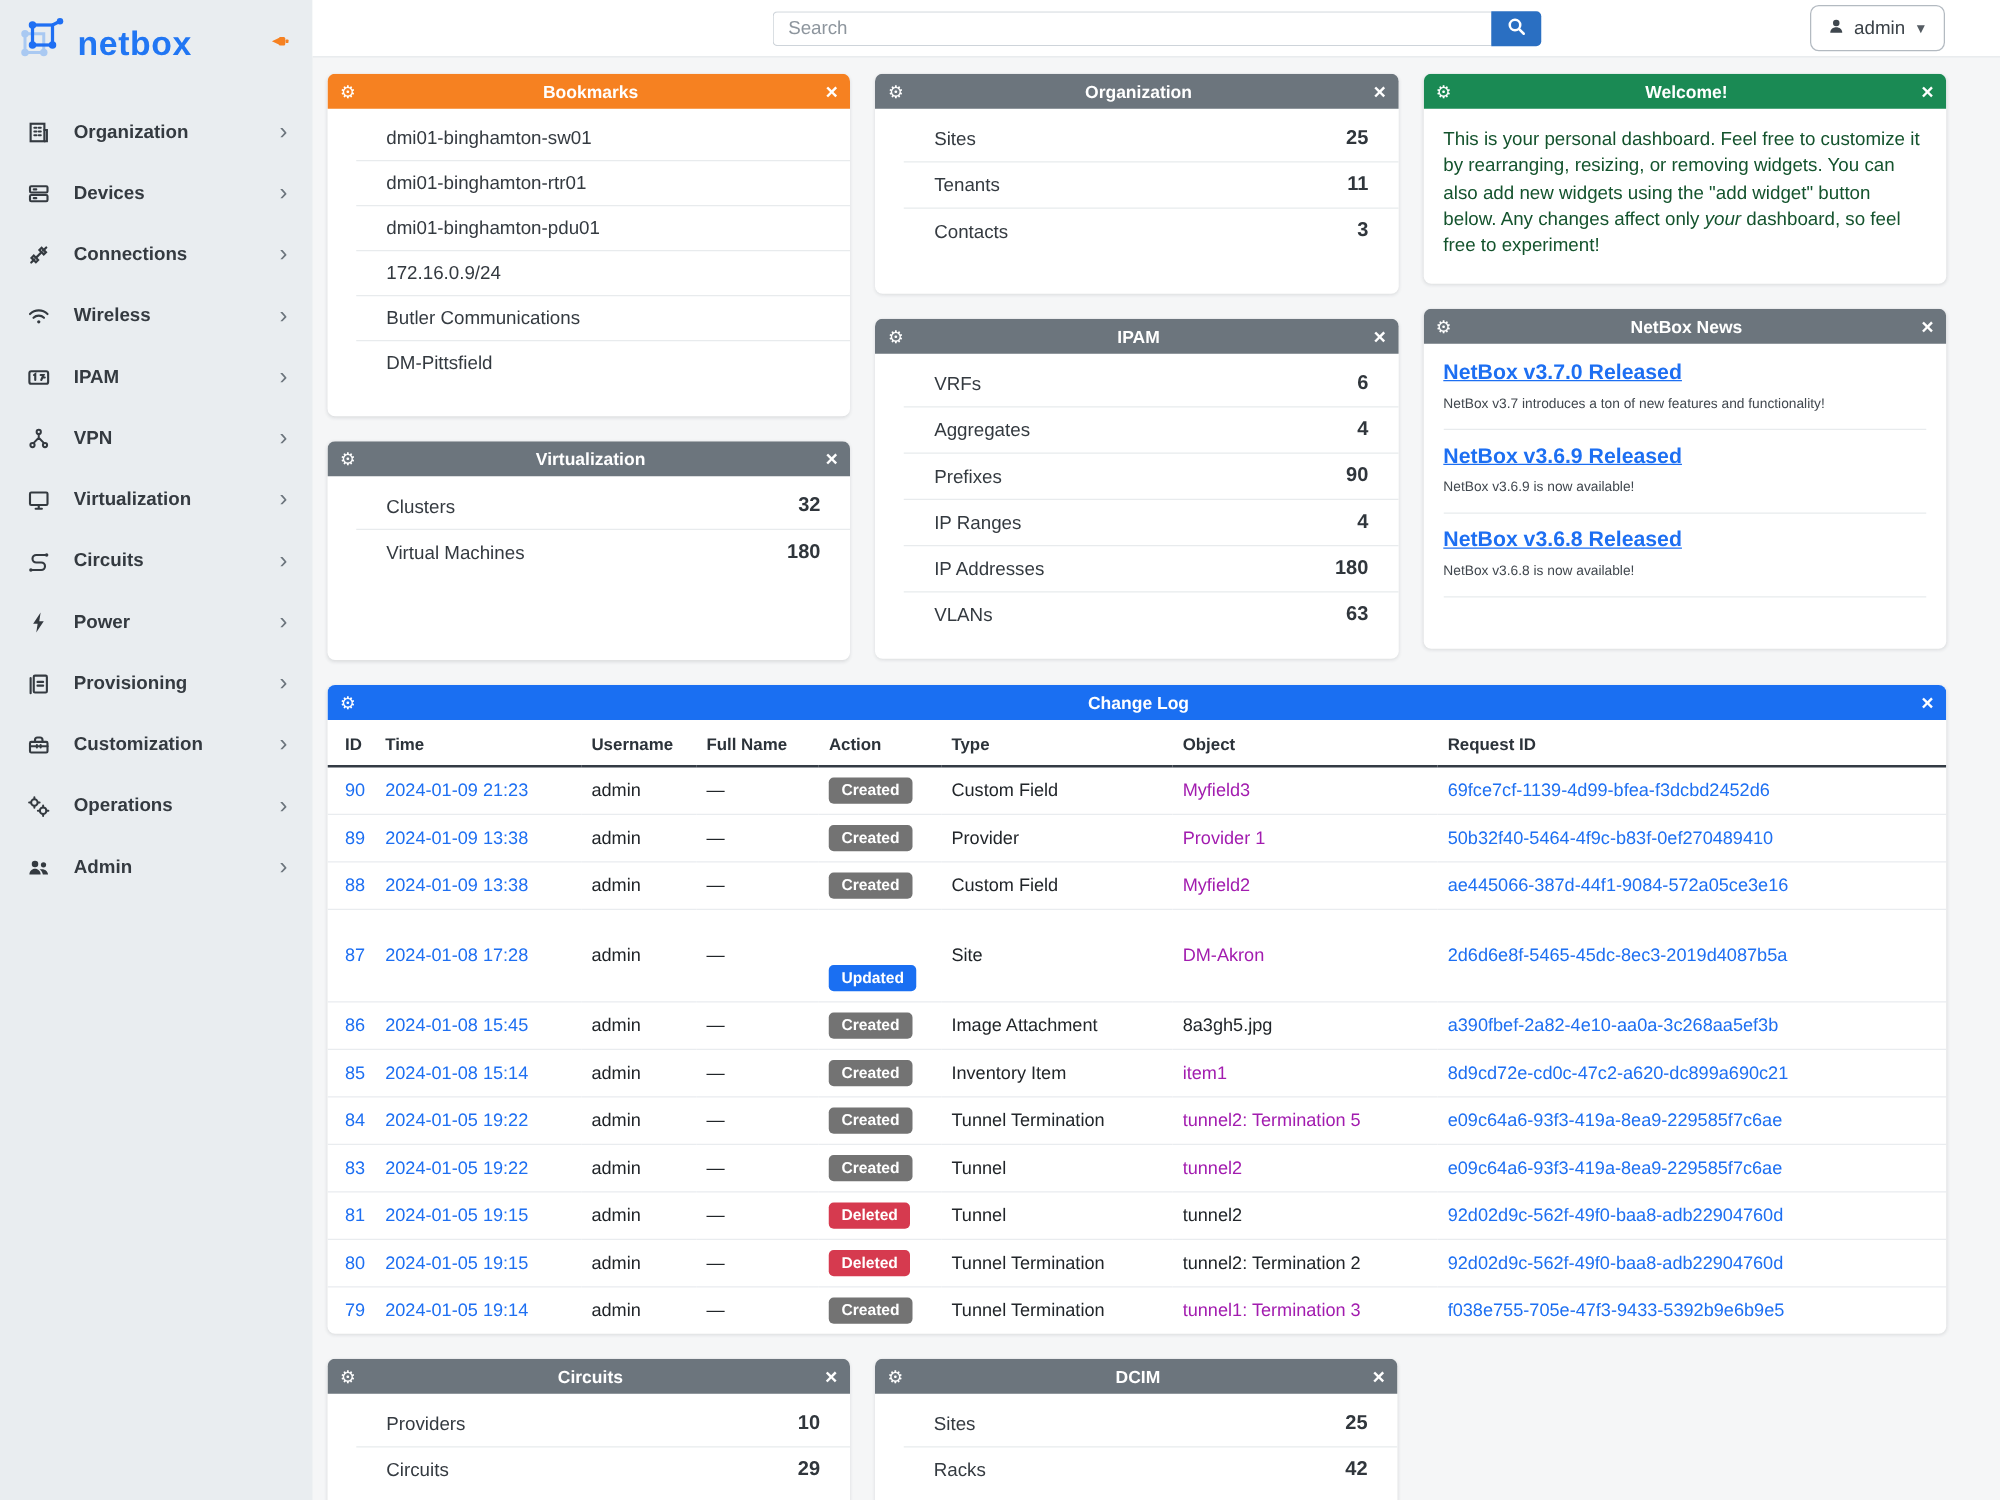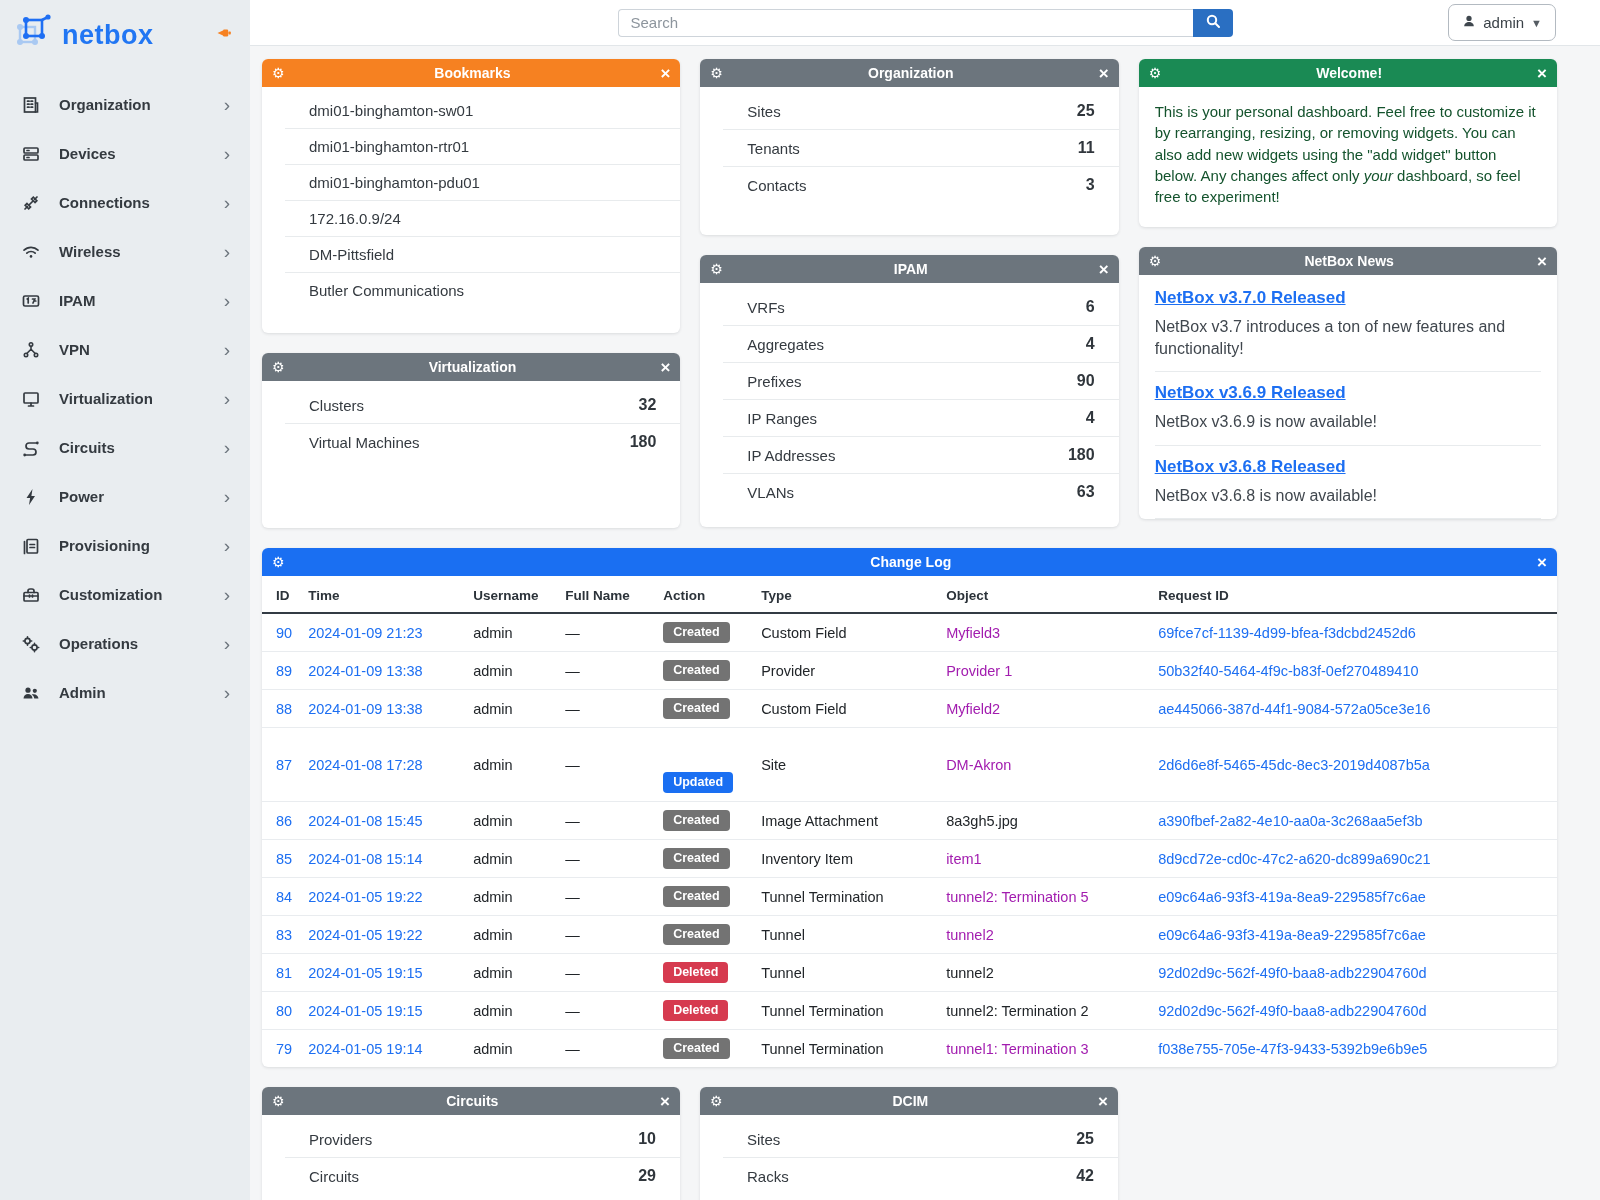--- a/index.html
+++ b/index.html
@@ -53,21 +53,21 @@
   .bm-item + .bm-item { border-top:1px solid #e8ebed; }
   .list-pad { padding-top:6px;margin-left:23px; }
 
   .welcome-body { padding:14px 16px; font-size:15px; line-height:1.42; color:#14532d; }
 
   .news-body { padding:2px 16px 0; }
   .news-item { padding:11px 0 12px; }
   .news-item + .news-item { border-top:1px solid #e8ebed; }
   .news-link { font-size:17px; font-weight:bold; color:#1d6ff2; text-decoration:underline; cursor:pointer; }
   .news-item:last-child .news-link { text-decoration:none; }
-  .news-desc { margin-top:8px; font-size:16px; color:#40474e; line-height:1.35; }
+  .news-desc { margin-top:8px; font-size:11px; color:#40474e; line-height:1.35; }
 
   
   .cl-table { width:100%; border-collapse:collapse; font-size:14.5px; }
   .cl-table th { text-align:left; font-size:13.5px; font-weight:bold; color:#2b3publi238; padding:12px 8px 9px; border-bottom:2px solid #333b44; }
   .cl-table th, .cl-table td { text-align:left; }
   .cl-table th { color:#2c333a; }
   .cl-table td { padding:8px; border-bottom:1px solid #e9ecef; color:#212529; }
   .cl-table tr:last-child td { border-bottom:none; }
   .cl-table th:first-child, .cl-table td:first-child { padding-left:14px; }
   .c-id { width:36px;margin-top:36px; } .c-time { width:165px; } .c-user { width:92px; } .c-full { width:98px; }
@@ -301,22 +301,22 @@
               <span class="hdr-gear">⚙</span>
               <span class="hdr-title">Bookmarks</span>
               <span class="hdr-close">×</span>
             </div>
             <div class="list-pad">
 
             <div class="bm-item">dmi01-binghamton-sw01</div>
                 <div class="bm-item">dmi01-binghamton-rtr01</div>
                 <div class="bm-item">dmi01-binghamton-pdu01</div>
                 <div class="bm-item">172.16.0.9/24</div>
+                <div class="bm-item">Butler Communications</div>
                 <div class="bm-item">DM-Pittsfield</div>
-                <div class="bm-item">Butler Communications</div>
               </div>
           </div>
 
           <div class="widget h-virt">
             <div class="widget-hdr hdr-gray">
               <span class="hdr-gear">⚙</span>
               <span class="hdr-title">Virtualization</span>
               <span class="hdr-close">×</span>
             </div>
             <div class="list-pad">

